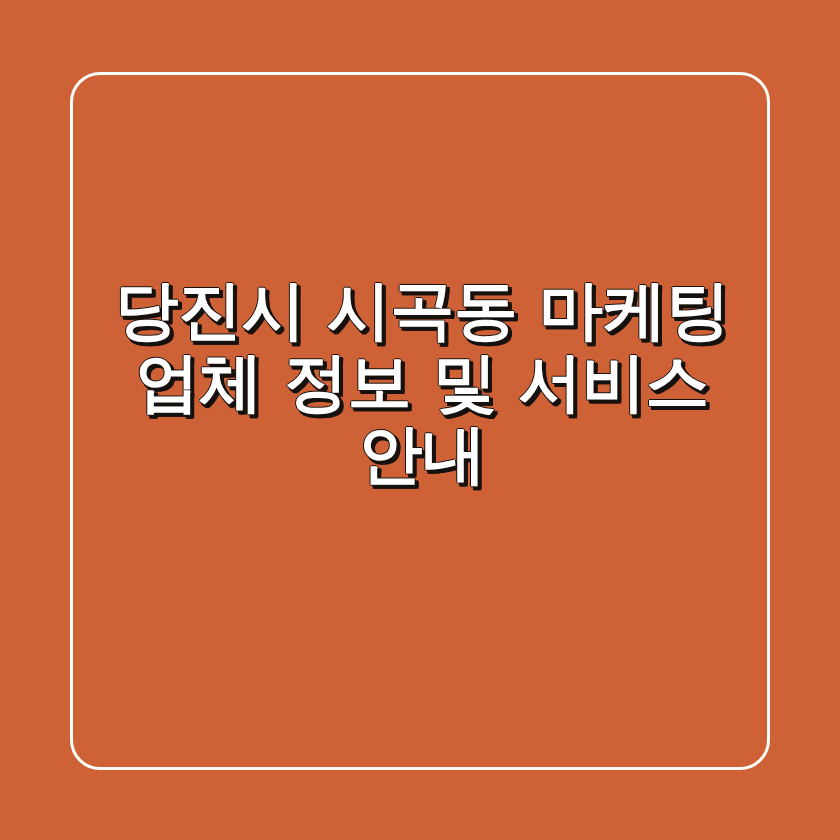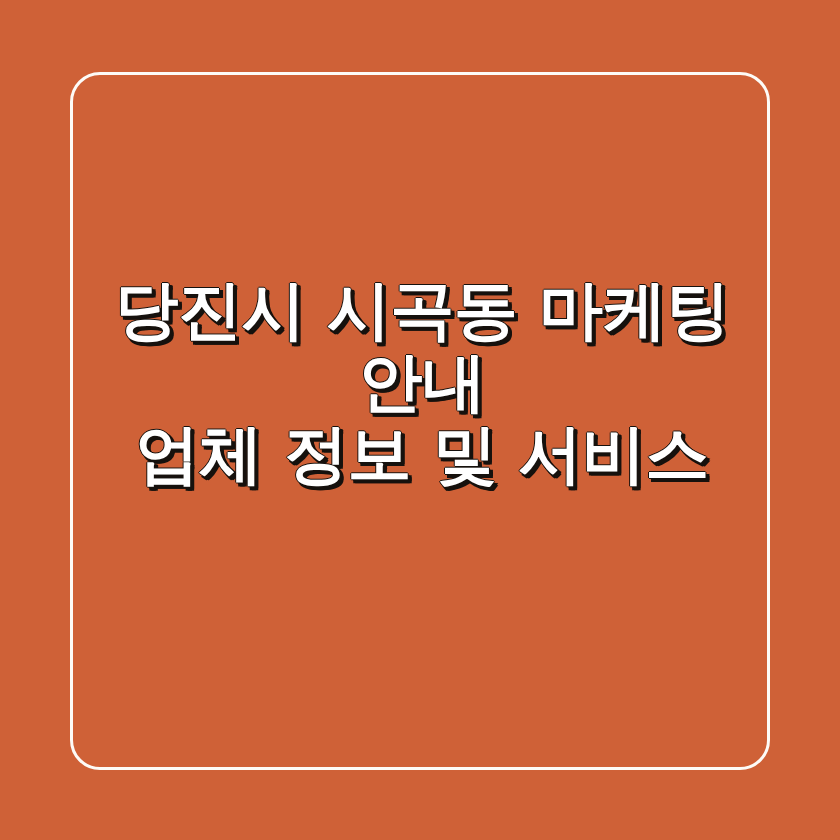--- a/index.html
+++ b/index.html
@@ -80,19 +80,19 @@
 <body>
 
 <div id="thumbnail-canvas">
 
   <div id="decorative-frame"></div>
 
   <div id="title-block">
 
     <span class="title-line">당진시 시곡동 마케팅</span>
 
+    <span class="title-line">업체 정보 및 서비스</span>
+
     <span class="title-line">안내</span>
-
-    <span class="title-line">업체 정보 및 서비스</span>
 
   </div>
 
 </div>
 
 </body></html>

